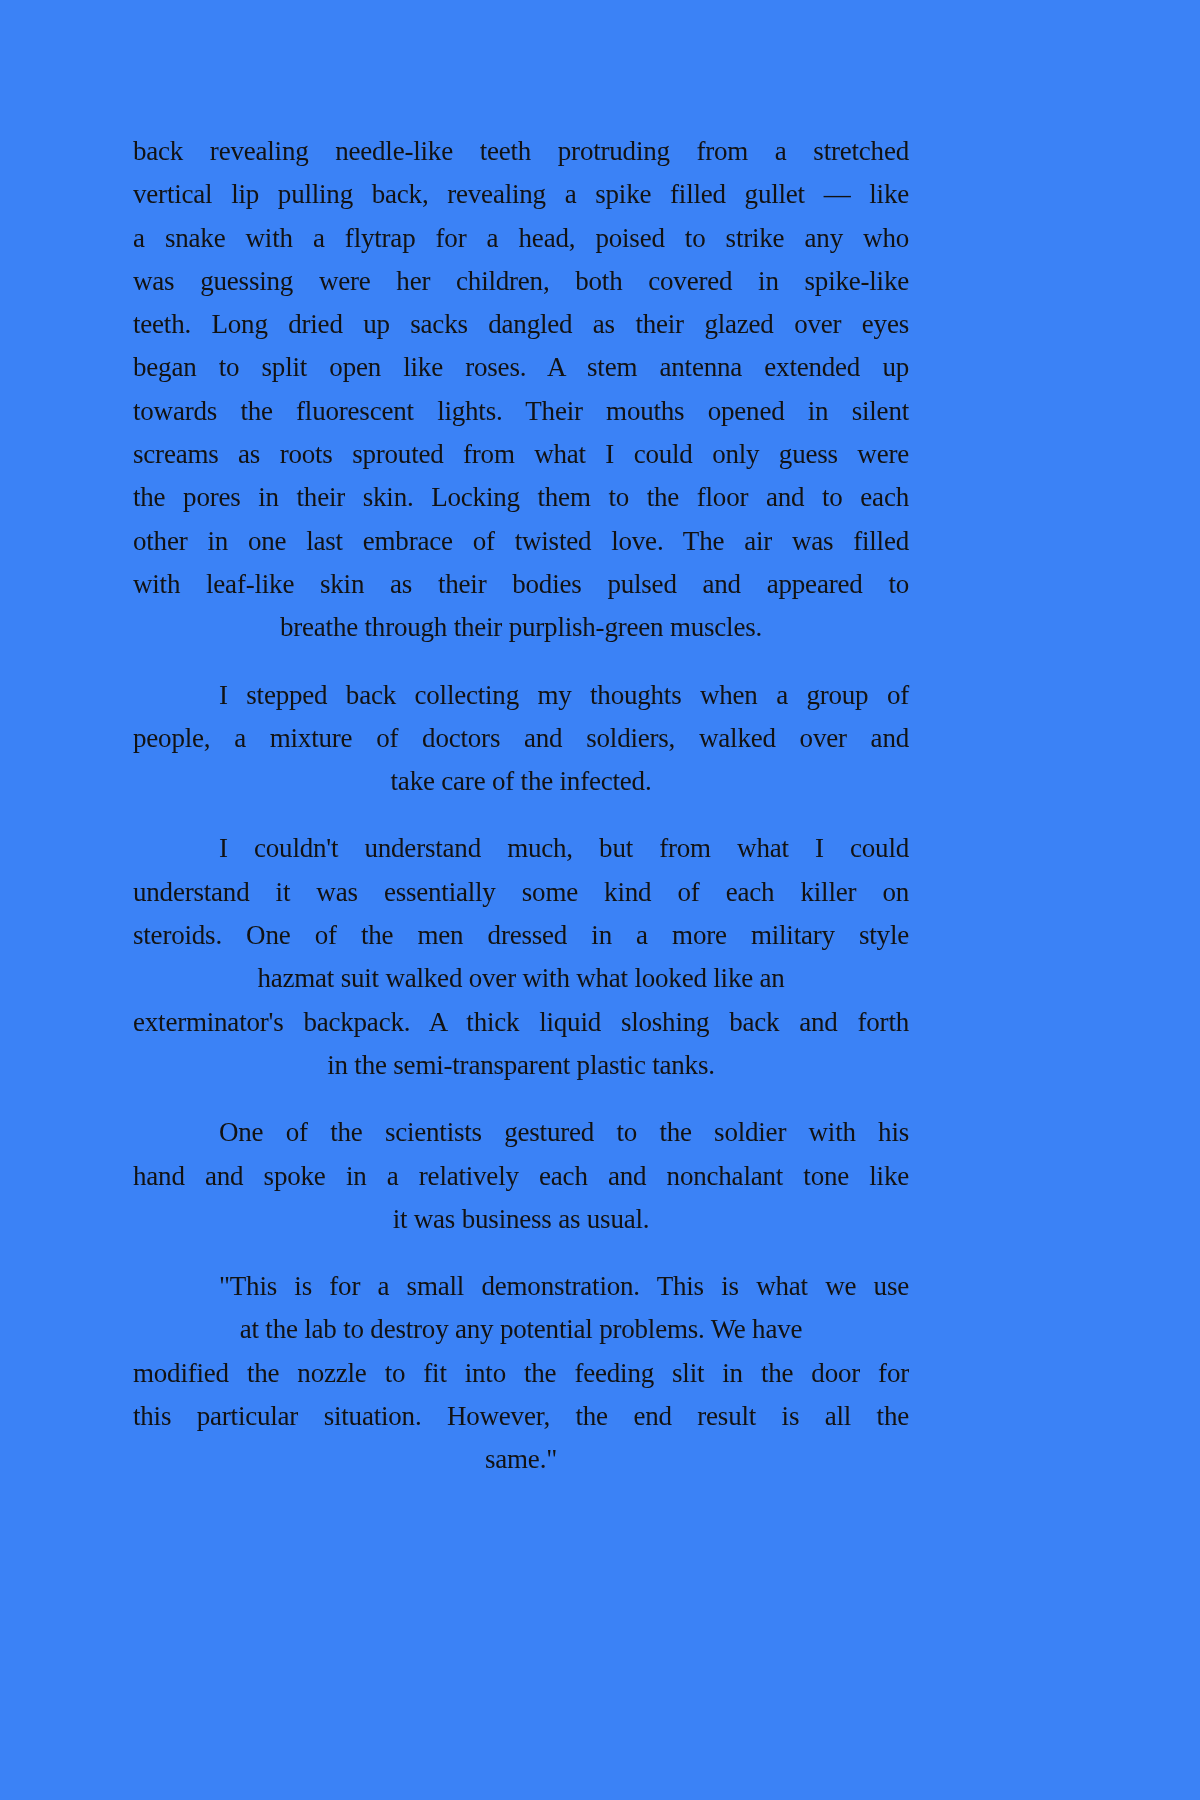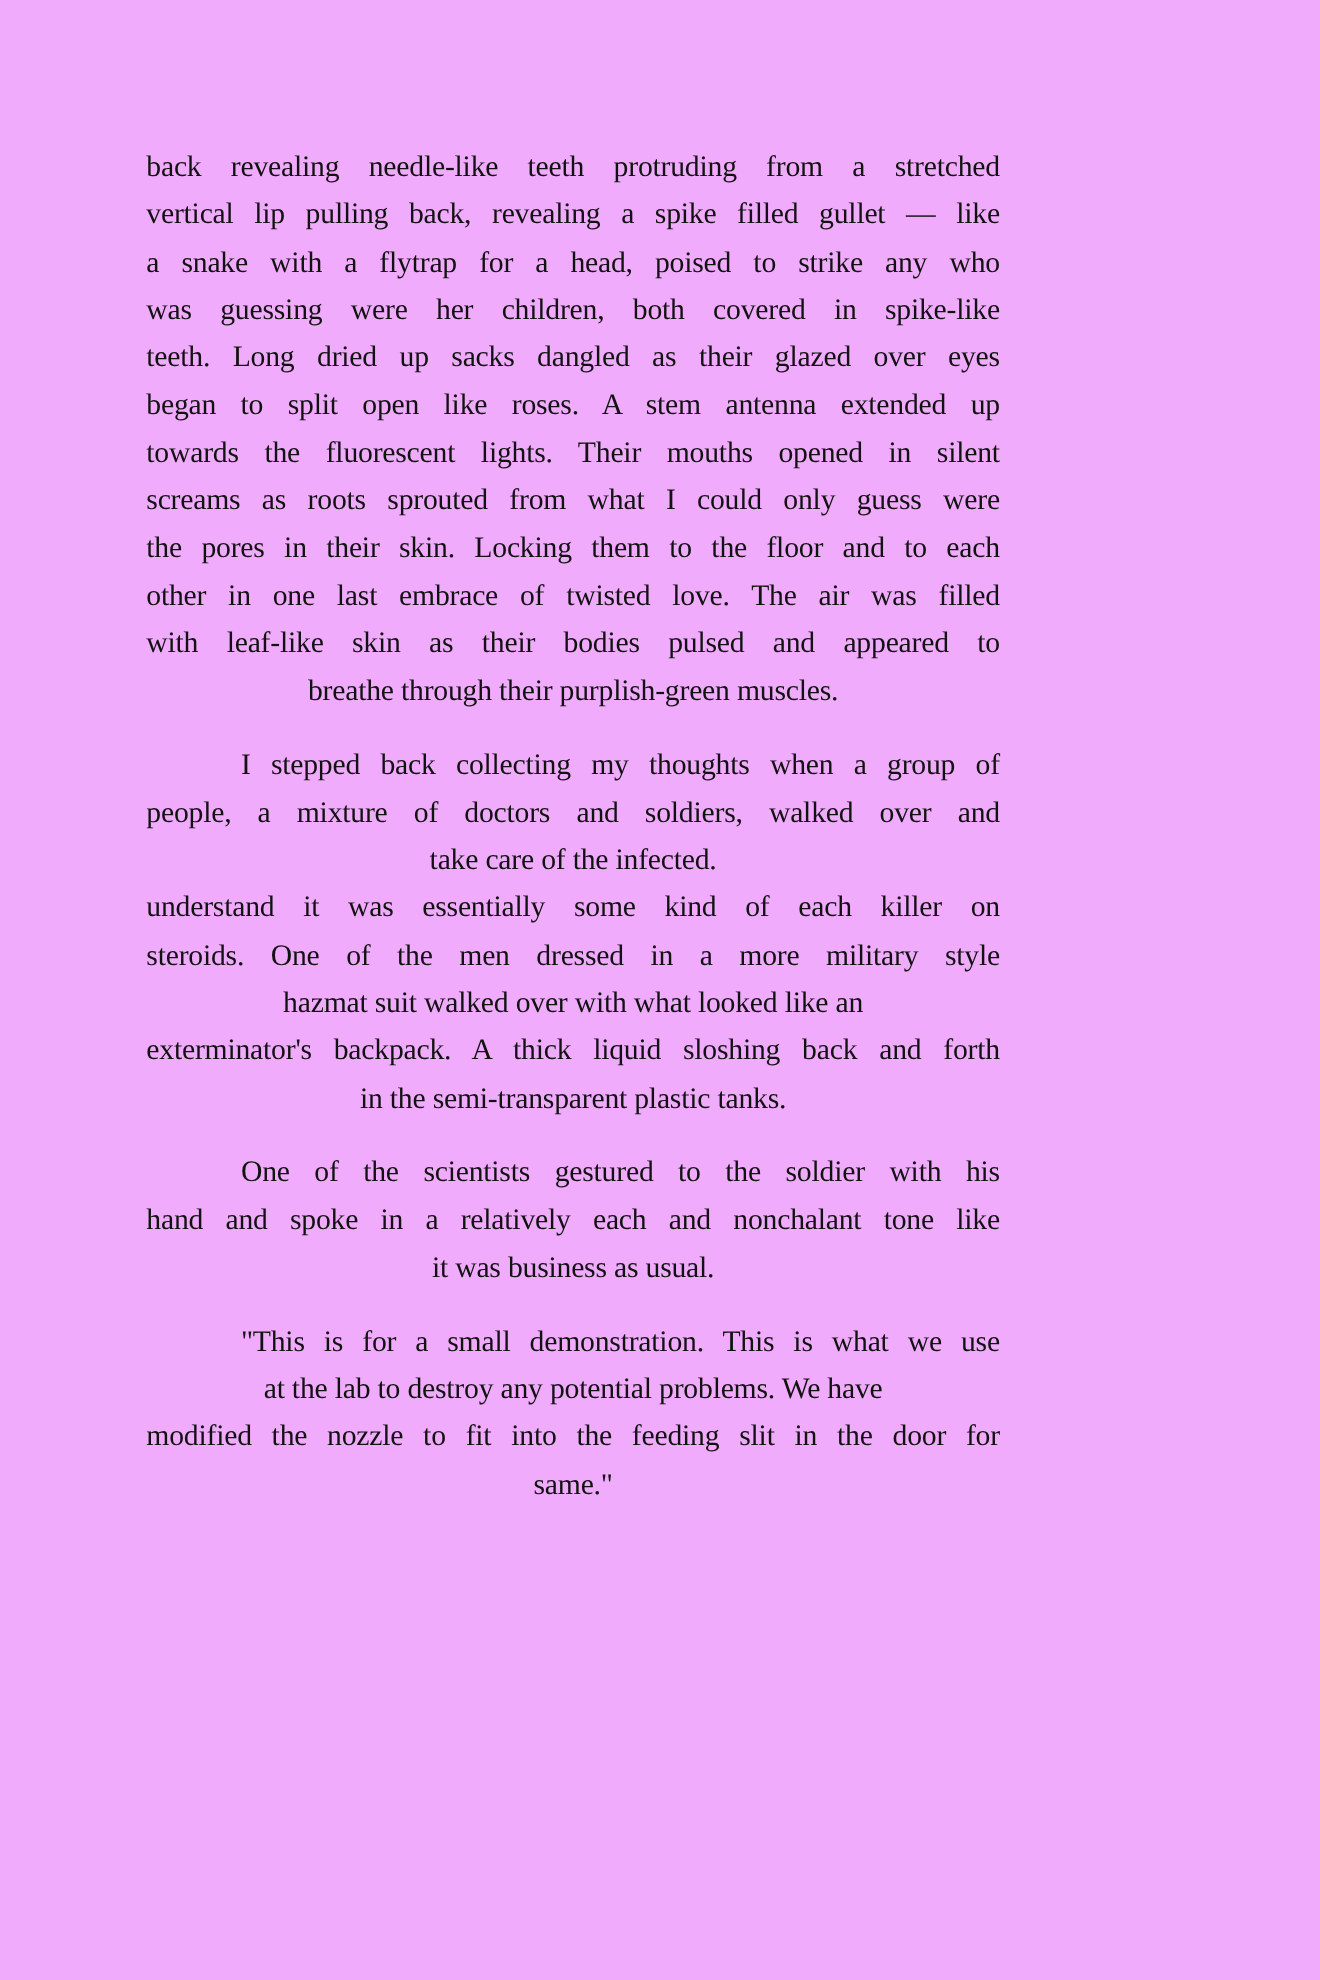--- a/index.html
+++ b/index.html
@@ -11,21 +11,21 @@
     width: 1200px;
     height: 1800px;
     position: relative;
     font-family: "Liberation Serif", "DejaVu Serif", serif;
   }
   .page {
     position: absolute;
     top: 0; left: 0;
     width: 1200px;
     height: 1800px;
-    background: #f0abfc;
+    background: #3b82f6;
   }
   .text-block {
     position: absolute;
     top: 130px;
     left: 133px;
     width: 776px;
     color: #121212;
     font-size: 27px;
     line-height: 43.3px;
     letter-spacing: -0.2px;
@@ -64,31 +64,33 @@
         <div class="line justify">other in one last embrace of twisted love. The air was filled</div>
         <div class="line justify">with leaf-like skin as their bodies pulsed and appeared to</div>
         <div class="line">breathe through their purplish-green muscles.</div>
       </div>
       <div class="paragraph">
         <div class="line justify indent">I stepped back collecting my thoughts when a group of</div>
         <div class="line justify">people, a mixture of doctors and soldiers, walked over and</div>
         <div class="line">take care of the infected.</div>
       </div>
       <div class="paragraph">
+        <div class="line justify indent">I couldn't understand much, but from what I could</div>
         <div class="line justify">understand it was essentially some kind of each killer on</div>
         <div class="line justify">steroids. One of the men dressed in a more military style</div>
         <div class="line">hazmat suit walked over with what looked like an</div>
         <div class="line justify">exterminator's backpack. A thick liquid sloshing back and forth</div>
         <div class="line">in the semi-transparent plastic tanks.</div>
       </div>
       <div class="paragraph">
         <div class="line justify indent">One of the scientists gestured to the soldier with his</div>
         <div class="line justify">hand and spoke in a relatively each and nonchalant tone like</div>
         <div class="line">it was business as usual.</div>
       </div>
       <div class="paragraph">
         <div class="line justify indent">"This is for a small demonstration. This is what we use</div>
         <div class="line">at the lab to destroy any potential problems. We have</div>
         <div class="line justify">modified the nozzle to fit into the feeding slit in the door for</div>
+        <div class="line justify">this particular situation. However, the end result is all the</div>
         <div class="line">same."</div>
       </div>
     </div>
 </div>
 
 </body></html>

